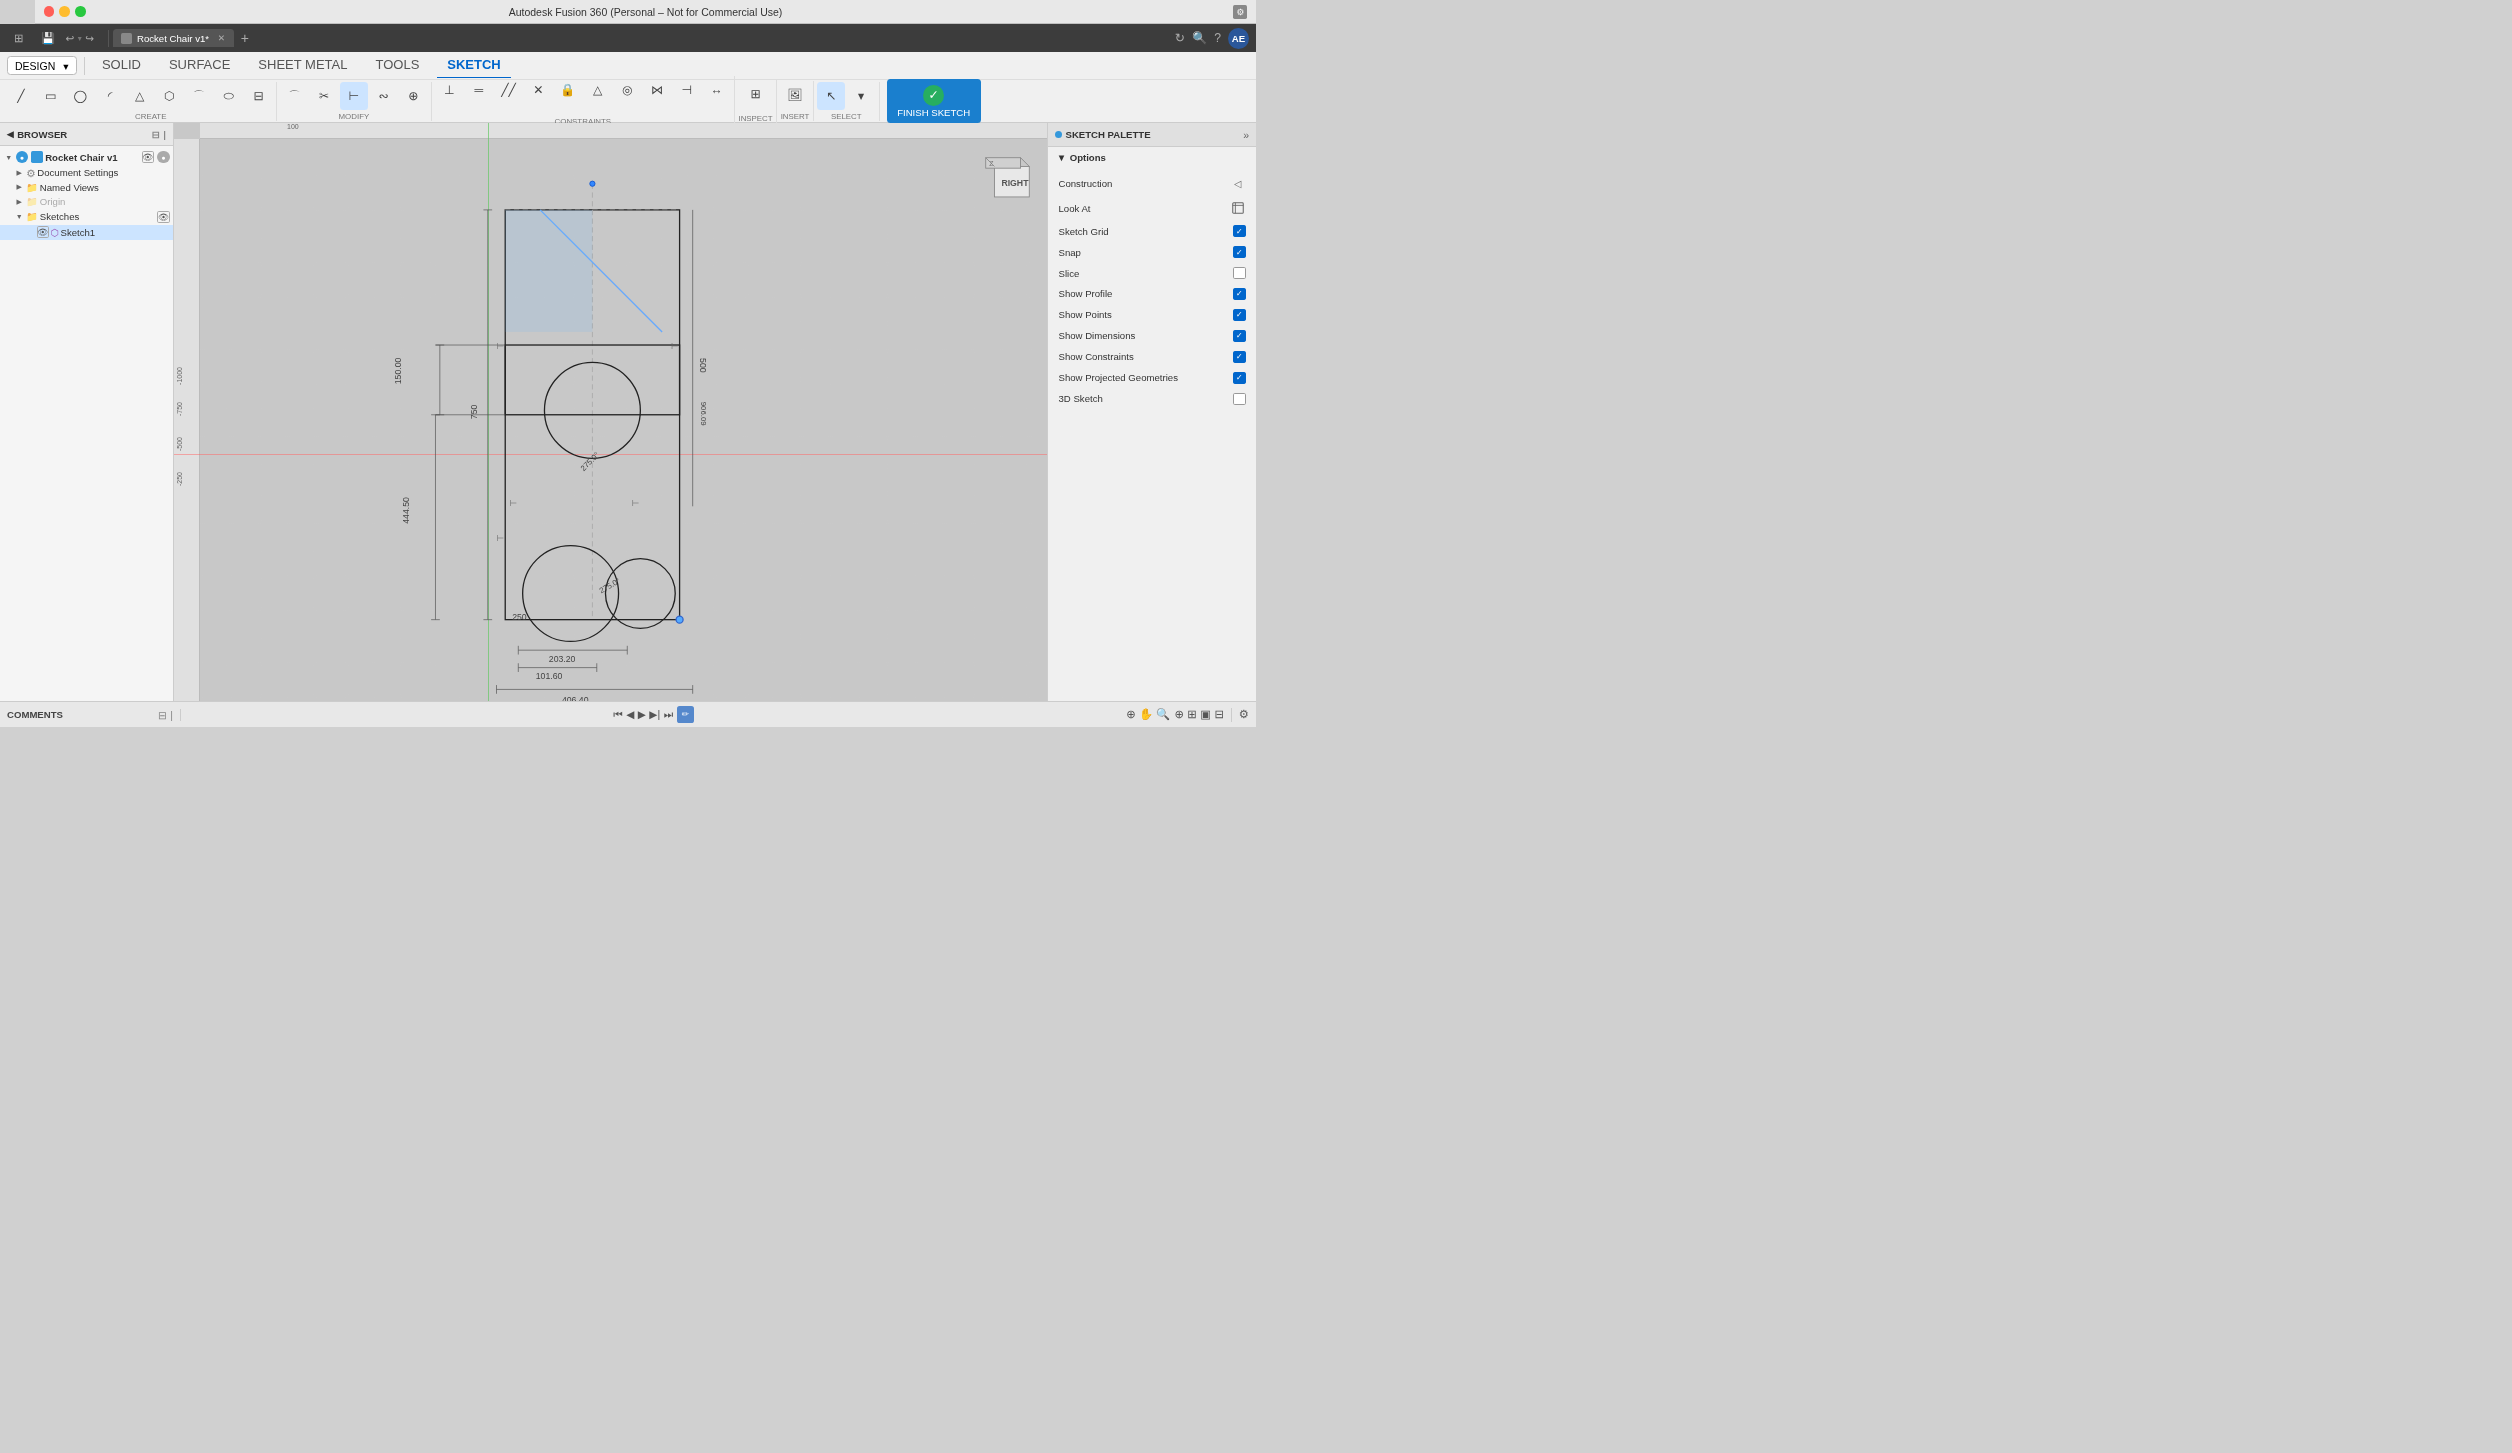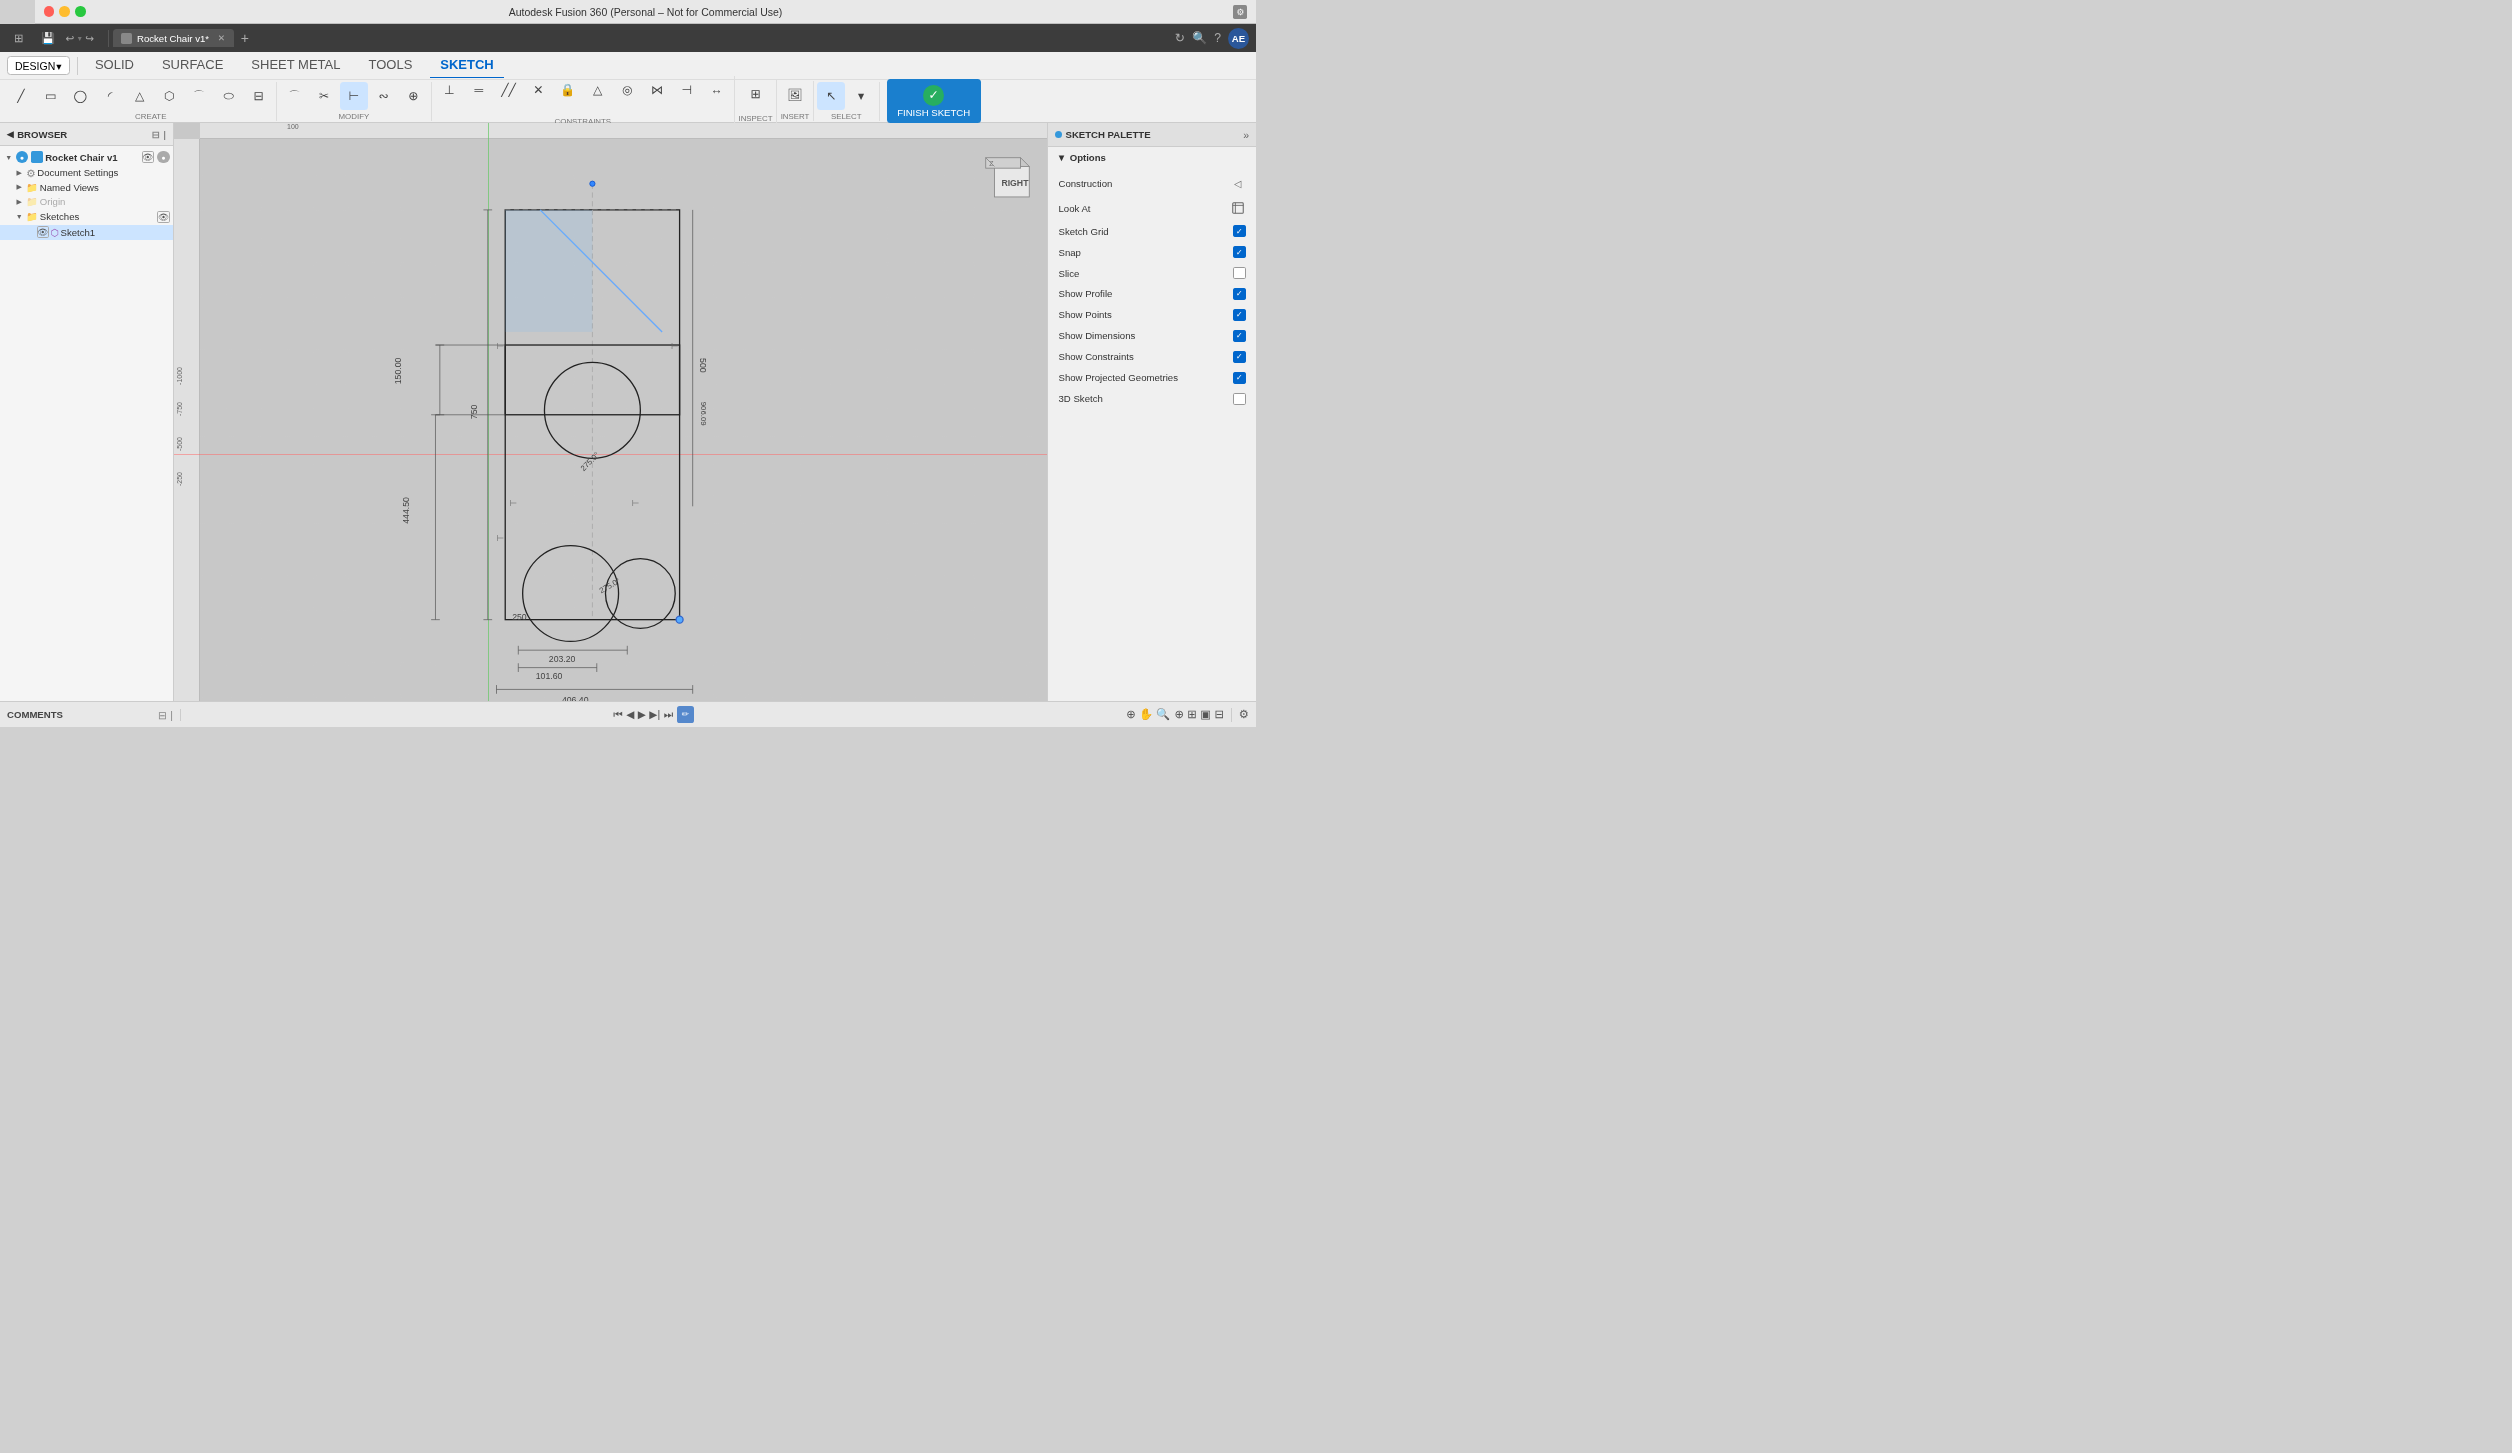--- a/index.html
+++ b/index.html
@@ -97,21 +97,21 @@
     }
     .design-btn {
       background: white;
       border: 0.9px solid #bbb;
       border-radius: 3.5px;
       padding: 2.6px 7px;
       font-size: 10.5px;
       cursor: pointer;
       display: flex;
       align-items: center;
-      gap: 1px;
+      gap: 8px;
     }
     .toolbar-tab {
       padding: 3.5px 10.5px 5.2px;
       font-size: 13px;
       cursor: pointer;
       color: #555;
       border-bottom: 1.7px solid transparent;
     }
     .toolbar-tab.active {
       color: #0066cc;

